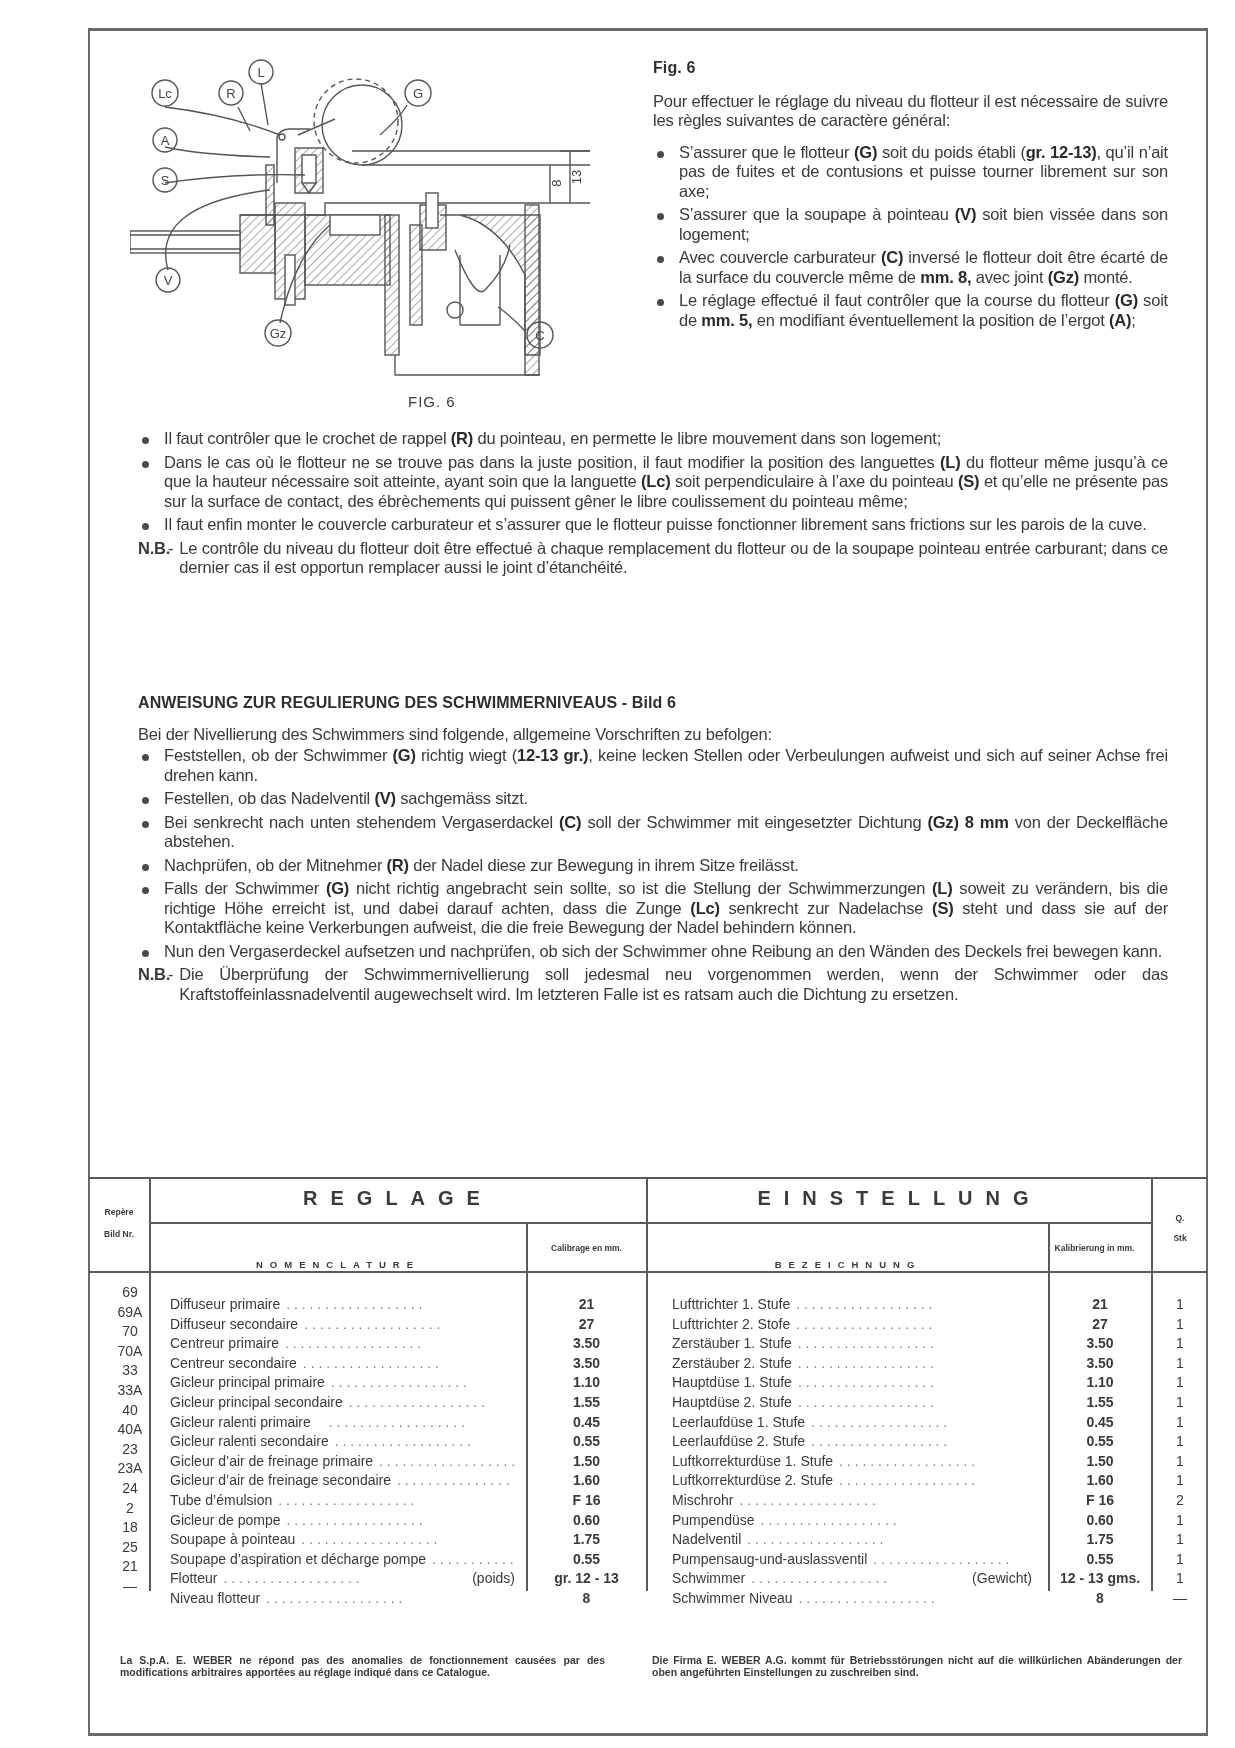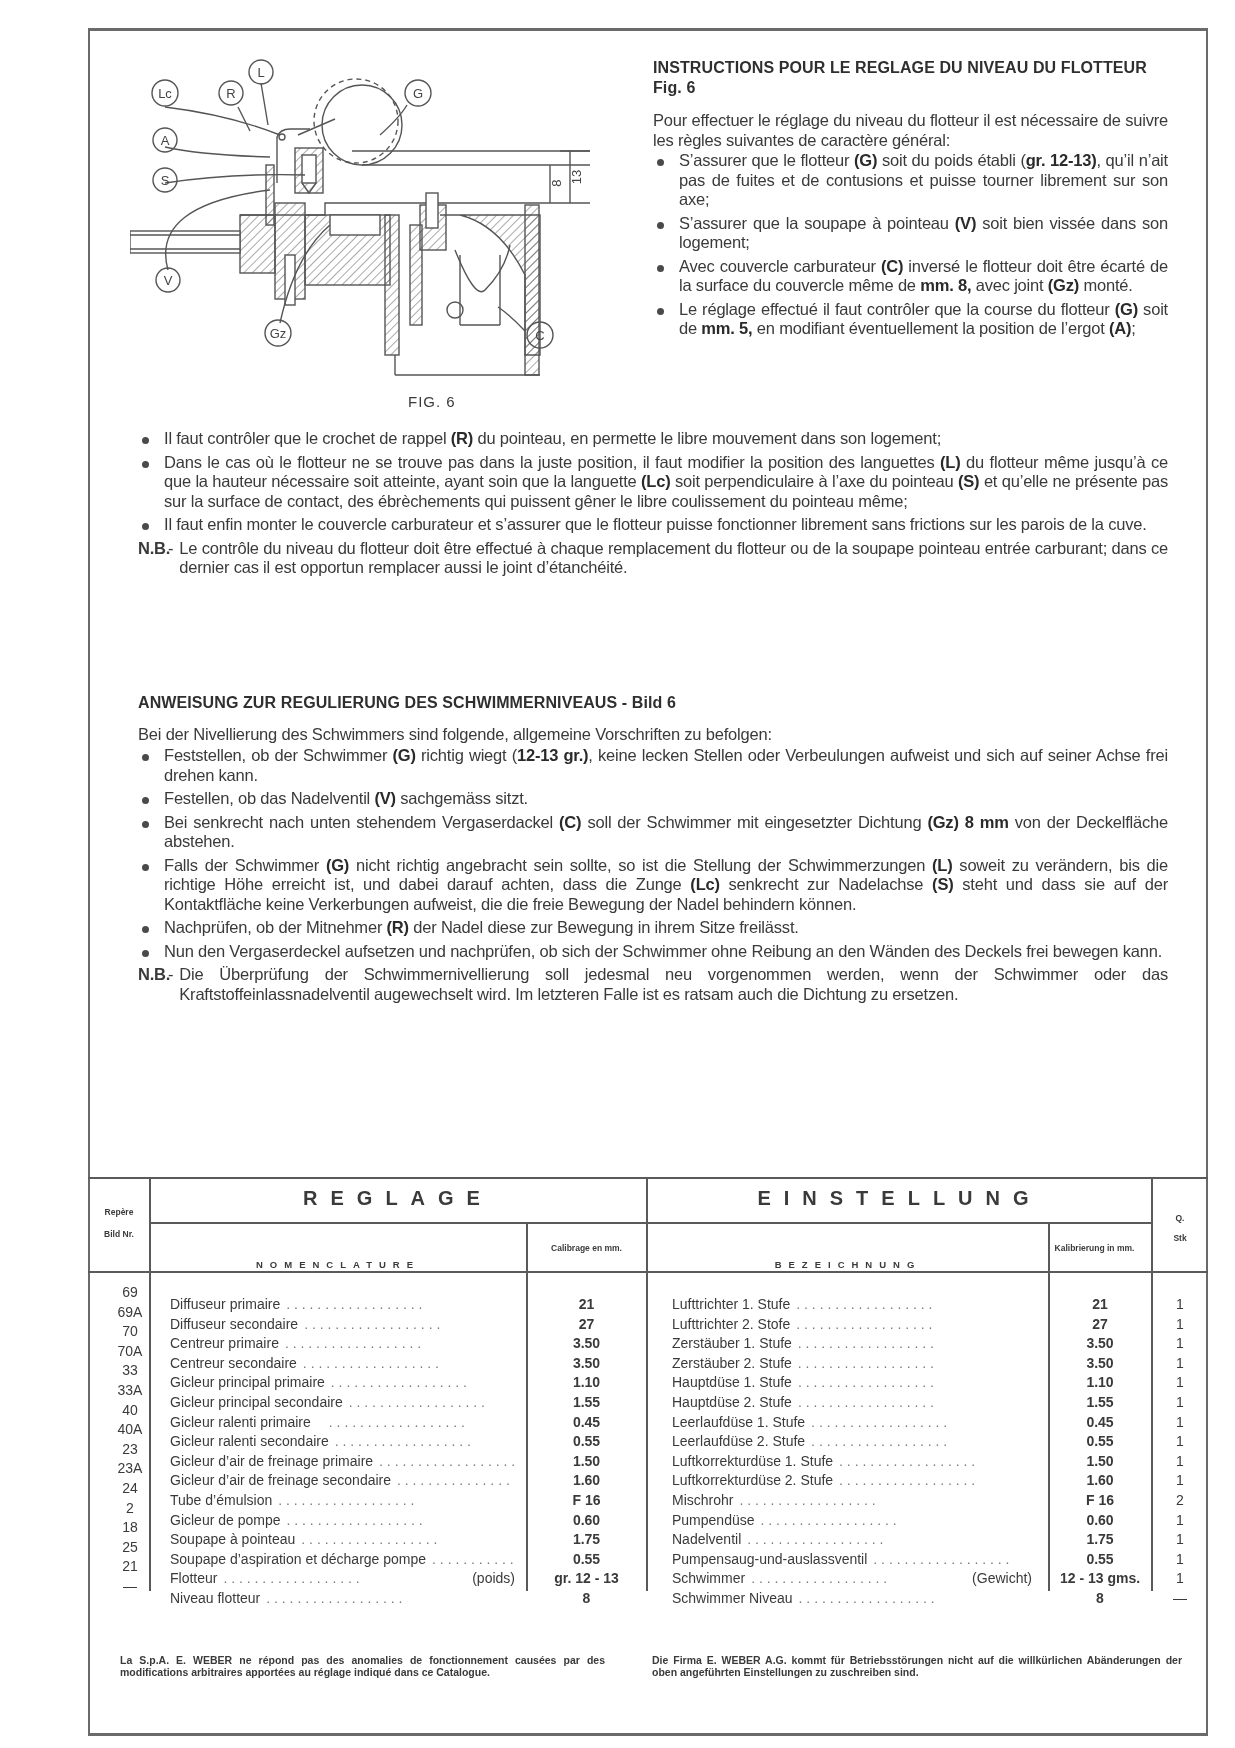--- a/index.html
+++ b/index.html
@@ -123,25 +123,24 @@
       <text x="148" y="283">Gz</text>
       <text x="410" y="285">C</text>
       <text x="431" y="128" transform="rotate(-90 431 128)">8</text>
       <text x="451" y="122" transform="rotate(-90 451 122)">13</text>
     </g>
   </svg>
 </div>
 <div class="fig-caption">FIG. 6</div>
 
 <div class="abs txt" style="left:653px;top:58px;width:515px;">
-  <div class="h">INSTRUCTIONS POUR LE REGLAGE DU NIVEAU DU FLOTTEUR</div>
   <div class="h">Fig. 6</div>
   <div style="height:14px"></div>
   <div>Pour effectuer le réglage du niveau du flotteur il est nécessaire de suivre les règles suivantes de caractère général:</div>
-  <ul class="bl" style="margin-top:1px;">
+  <ul class="bl" style="margin-top:12px;">
     <li>S’assurer que le flotteur <b>(G)</b> soit du poids établi (<b>gr. 12-13)</b>, qu’il n’ait pas de fuites et de contusions et puisse tourner librement sur son axe;</li>
     <li>S’assurer que la soupape à pointeau <b>(V)</b> soit bien vissée dans son logement;</li>
     <li>Avec couvercle carburateur <b>(C)</b> inversé le flotteur doit être écarté de la surface du couvercle même de <b>mm. 8,</b> avec joint <b>(Gz)</b> monté.</li>
     <li>Le réglage effectué il faut contrôler que la course du flotteur <b>(G)</b> soit de <b>mm. 5,</b> en modifiant éventuellement la position de l’ergot <b>(A)</b>;</li>
   </ul>
 </div>
 
 <div class="abs txt" style="left:138px;top:429px;width:1030px;">
   <ul class="bl">
     <li>Il faut contrôler que le crochet de rappel <b>(R)</b> du pointeau, en permette le libre mouvement dans son logement;</li>
@@ -156,22 +155,22 @@
 </div>
 
 <div class="abs txt" style="left:138px;top:693px;width:1030px;">
   <div class="h">ANWEISUNG ZUR REGULIERUNG DES SCHWIMMERNIVEAUS - Bild 6</div>
   <div style="height:12px"></div>
   <div>Bei der Nivellierung des Schwimmers sind folgende, allgemeine Vorschriften zu befolgen:</div>
   <ul class="bl" style="margin-top:2px;">
     <li>Feststellen, ob der Schwimmer <b>(G)</b> richtig wiegt (<b>12-13 gr.)</b>, keine lecken Stellen oder Verbeulungen aufweist und sich auf seiner Achse frei drehen kann.</li>
     <li>Festellen, ob das Nadelventil <b>(V)</b> sachgemäss sitzt.</li>
     <li>Bei senkrecht nach unten stehendem Vergaserdackel <b>(C)</b> soll der Schwimmer mit eingesetzter Dichtung <b>(Gz)</b> <b>8 mm</b> von der Deckelfläche abstehen.</li>
+    <li>Nachprüfen, ob der Mitnehmer <b>(R)</b> der Nadel diese zur Bewegung in ihrem Sitze freilässt.</li>
     <li>Falls der Schwimmer <b>(G)</b> nicht richtig angebracht sein sollte, so ist die Stellung der Schwimmerzungen <b>(L)</b> soweit zu verändern, bis die richtige Höhe erreicht ist, und dabei darauf achten, dass die Zunge <b>(Lc)</b> senkrecht zur Nadelachse <b>(S)</b> steht und dass sie auf der Kontaktfläche keine Verkerbungen aufweist, die die freie Bewegung der Nadel behindern können.</li>
-    <li>Nachprüfen, ob der Mitnehmer <b>(R)</b> der Nadel diese zur Bewegung in ihrem Sitze freilässt.</li>
     <li>Nun den Vergaserdeckel aufsetzen und nachprüfen, ob sich der Schwimmer ohne Reibung an den Wänden des Deckels frei bewegen kann.</li>
   </ul>
   <div class="nb" style="margin-top:4px;">
     <span class="k">N.B.</span>
     <span class="d">-</span>
     <span>Die Überprüfung der Schwimmernivellierung soll jedesmal neu vorgenommen werden, wenn der Schwimmer oder das Kraftstoffeinlassnadelventil augewechselt wird. Im letzteren Falle ist es ratsam auch die Dichtung zu ersetzen.</span>
   </div>
 </div>
 
 <div class="tbl">

